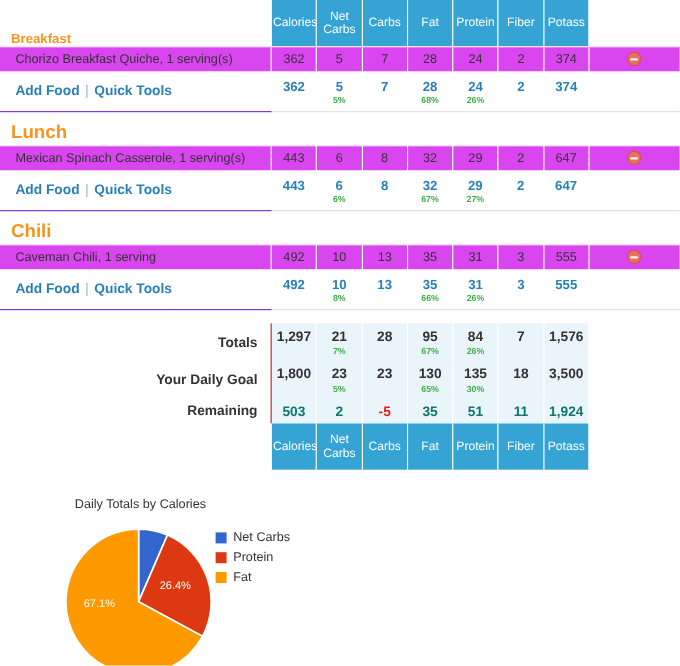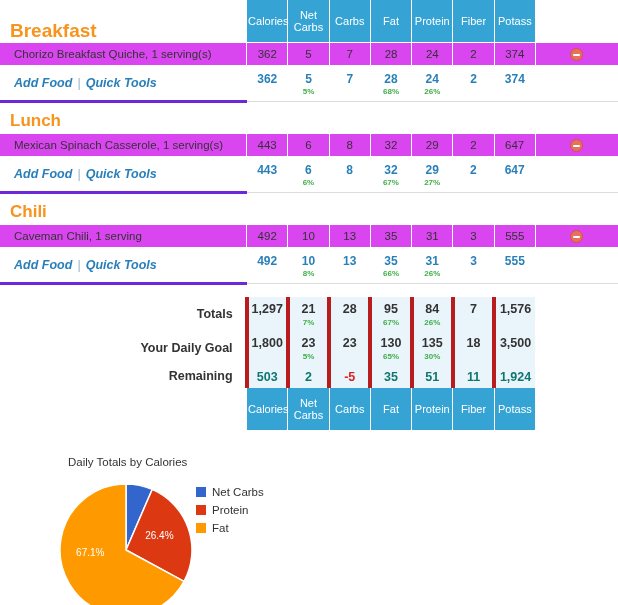--- a/index.html
+++ b/index.html
@@ -29,21 +29,21 @@
     padding: 4px 1px;
     border-left: 1px solid #ffffff;
     border-right: 1px solid #ffffff;
     height: 42px;
   }
   .hdr-blank { background: transparent; border: 0; }
 
   
   .meal-title {
     color: #F7941E;
-    font-size: 19px;
+    font-size: 12px;
     font-weight: bold;
     text-align: left;
     padding: 0 0 0 10px;
     vertical-align: bottom;
     border: 0;
   }
   .meal-title-plain {
     color: #F7941E;
     font-size: 17px;
     font-weight: bold;
@@ -97,22 +97,21 @@
     height: 2px;
     background: #ffffff;
     border-radius: 1px;
   }
 
   
   .links-cell {
     padding: 7px 0 9px 14px;
     text-align: left;
     vertical-align: top;
-    border-bottom: 3px solid #6d28d9;
-    font-style: italic;
+    border-bottom: 1px solid #6d28d9;
   }
   .lnk {
     color: #2980B9;
     font-size: 12.5px;
     font-weight: bold;
     text-decoration: none;
     cursor: pointer;
   }
   .sep { color: #9AB8C9; margin: 0 5px; font-size: 13px; }
 
@@ -146,21 +145,21 @@
     font-weight: bold;
     color: #333333;
     padding-right: 12px;
     vertical-align: middle;
   }
   .sum-cell {
     background: #EAF5FB;
     text-align: center;
     vertical-align: top;
     padding: 5px 1px 3px 1px;
-    border-left: 4px solid #b91c1c;
+    border-left: 1px solid #b91c1c;
     border-right: 1px solid #ffffff;
   }
   .sum-cell .v {
     display: block;
     font-size: 12.5px;
     font-weight: bold;
     color: #333333;
     line-height: 15px;
   }
   .sum-cell .p {

